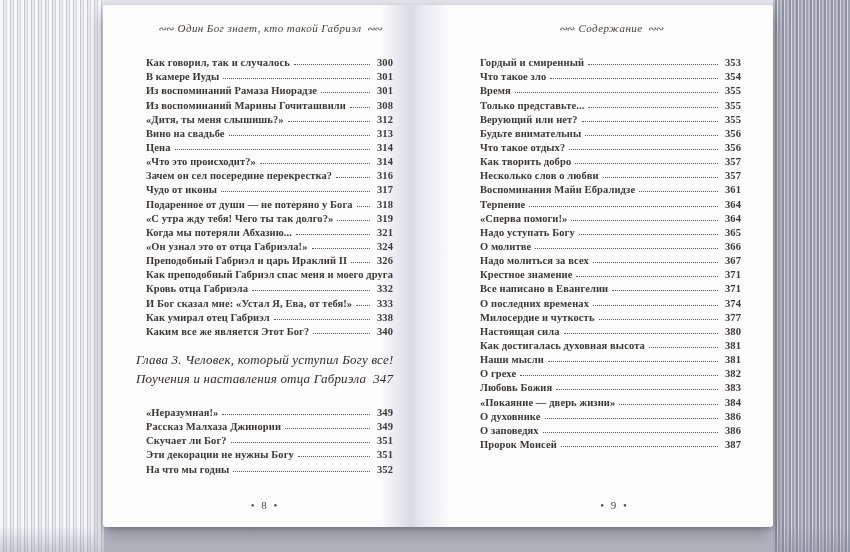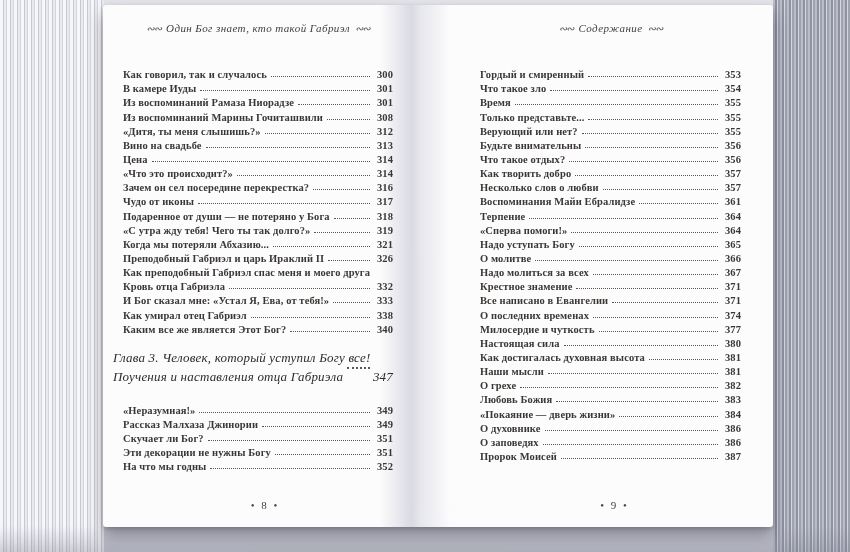--- a/index.html
+++ b/index.html
@@ -9,26 +9,26 @@
   .stripes-left{position:absolute;left:0;top:0;width:104px;height:552px;
     background:repeating-linear-gradient(90deg,#f7f7f9 0px,#f7f7f9 3px,#c7c9d2 3px,#c7c9d2 4px,#e9eaef 4px,#e9eaef 6px,#d4d5dc 6px,#d4d5dc 7px);}
   .stripes-right{position:absolute;right:0;top:0;width:77px;height:552px;
     background:repeating-linear-gradient(90deg,#babcc8 0px,#babcc8 2px,#8e919f 2px,#8e919f 4px,#d7d8df 4px,#d7d8df 5px,#9fa2af 5px,#9fa2af 7px);}
   .book{position:absolute;left:103px;top:5px;width:670px;height:522px;
         background:#fcfcfd;border-radius:3px;
         box-shadow:0 10px 16px rgba(40,40,60,.38),0 2px 4px rgba(40,40,60,.25);}
   .gutter{position:absolute;left:277px;top:0;width:70px;height:100%;pointer-events:none;
         background:linear-gradient(90deg,rgba(118,120,150,0) 0%,rgba(118,120,150,.26) 45%,rgba(118,120,150,.16) 58%,rgba(118,120,150,0) 100%);}
   .page{position:absolute;top:0;height:100%;box-sizing:border-box;color:var(--ink,#3a3735);}
-  .page-left{left:0;width:312px;padding:17px 22px 0 20px;}
+  .page-left{left:0;width:312px;padding:17px 22px 0 43px;}
   .page-right{left:337px;width:333px;padding:17px 32px 8px 40px;}
   .page-header{text-align:center;font-style:italic;font-size:11px;letter-spacing:.4px;
                color:#413e3b;height:16px;white-space:nowrap;}
   .flourish{font-size:10px;color:#55524e;letter-spacing:-1px;padding:0 5px;}
-  .toc-list{margin-top:28px;}
+  .toc-list{margin-top:16px;}
   .toc-row{display:flex;align-items:flex-end;height:14.15px;font-size:10.5px;
            font-weight:bold;letter-spacing:.1px;}
   .toc-title{white-space:nowrap;}
   .leader{flex:1;height:0;border-bottom:1.6px dotted #5a554f;margin:0 3px 3px 4px;}
   .toc-page{white-space:nowrap;min-width:20px;text-align:right;}
   .chapter{margin:13px 0 16px -10px;font-style:italic;font-size:13px;color:#2e2b29;
            letter-spacing:.2px;}
   .chapter-line1{line-height:19px;white-space:nowrap;}
   .chapter-line2{display:flex;align-items:flex-start;line-height:19px;}
   .chapter-line2 .leader{border-bottom:2px dotted #5a554f;margin-bottom:4px;}
@@ -113,20 +113,25 @@
     <span class="toc-title">«С утра жду тебя! Чего ты так долго?»</span>
     <span class="leader"></span>
     <span class="toc-page">319</span>
   </div>
           <div class="toc-row">
     <span class="toc-title">Когда мы потеряли Абхазию...</span>
     <span class="leader"></span>
     <span class="toc-page">321</span>
   </div>
           <div class="toc-row">
+    <span class="toc-title">«Он узнал это от отца Габриэла!»</span>
+    <span class="leader"></span>
+    <span class="toc-page">324</span>
+  </div>
+          <div class="toc-row">
     <span class="toc-title">Преподобный Габриэл и царь Ираклий II</span>
     <span class="leader"></span>
     <span class="toc-page">326</span>
   </div>
           <div class="toc-row">
     <span class="toc-title">Как преподобный Габриэл спас меня и моего друга</span>
 
   </div>
           <div class="toc-row">
     <span class="toc-title">Кровь отца Габриэла</span>

